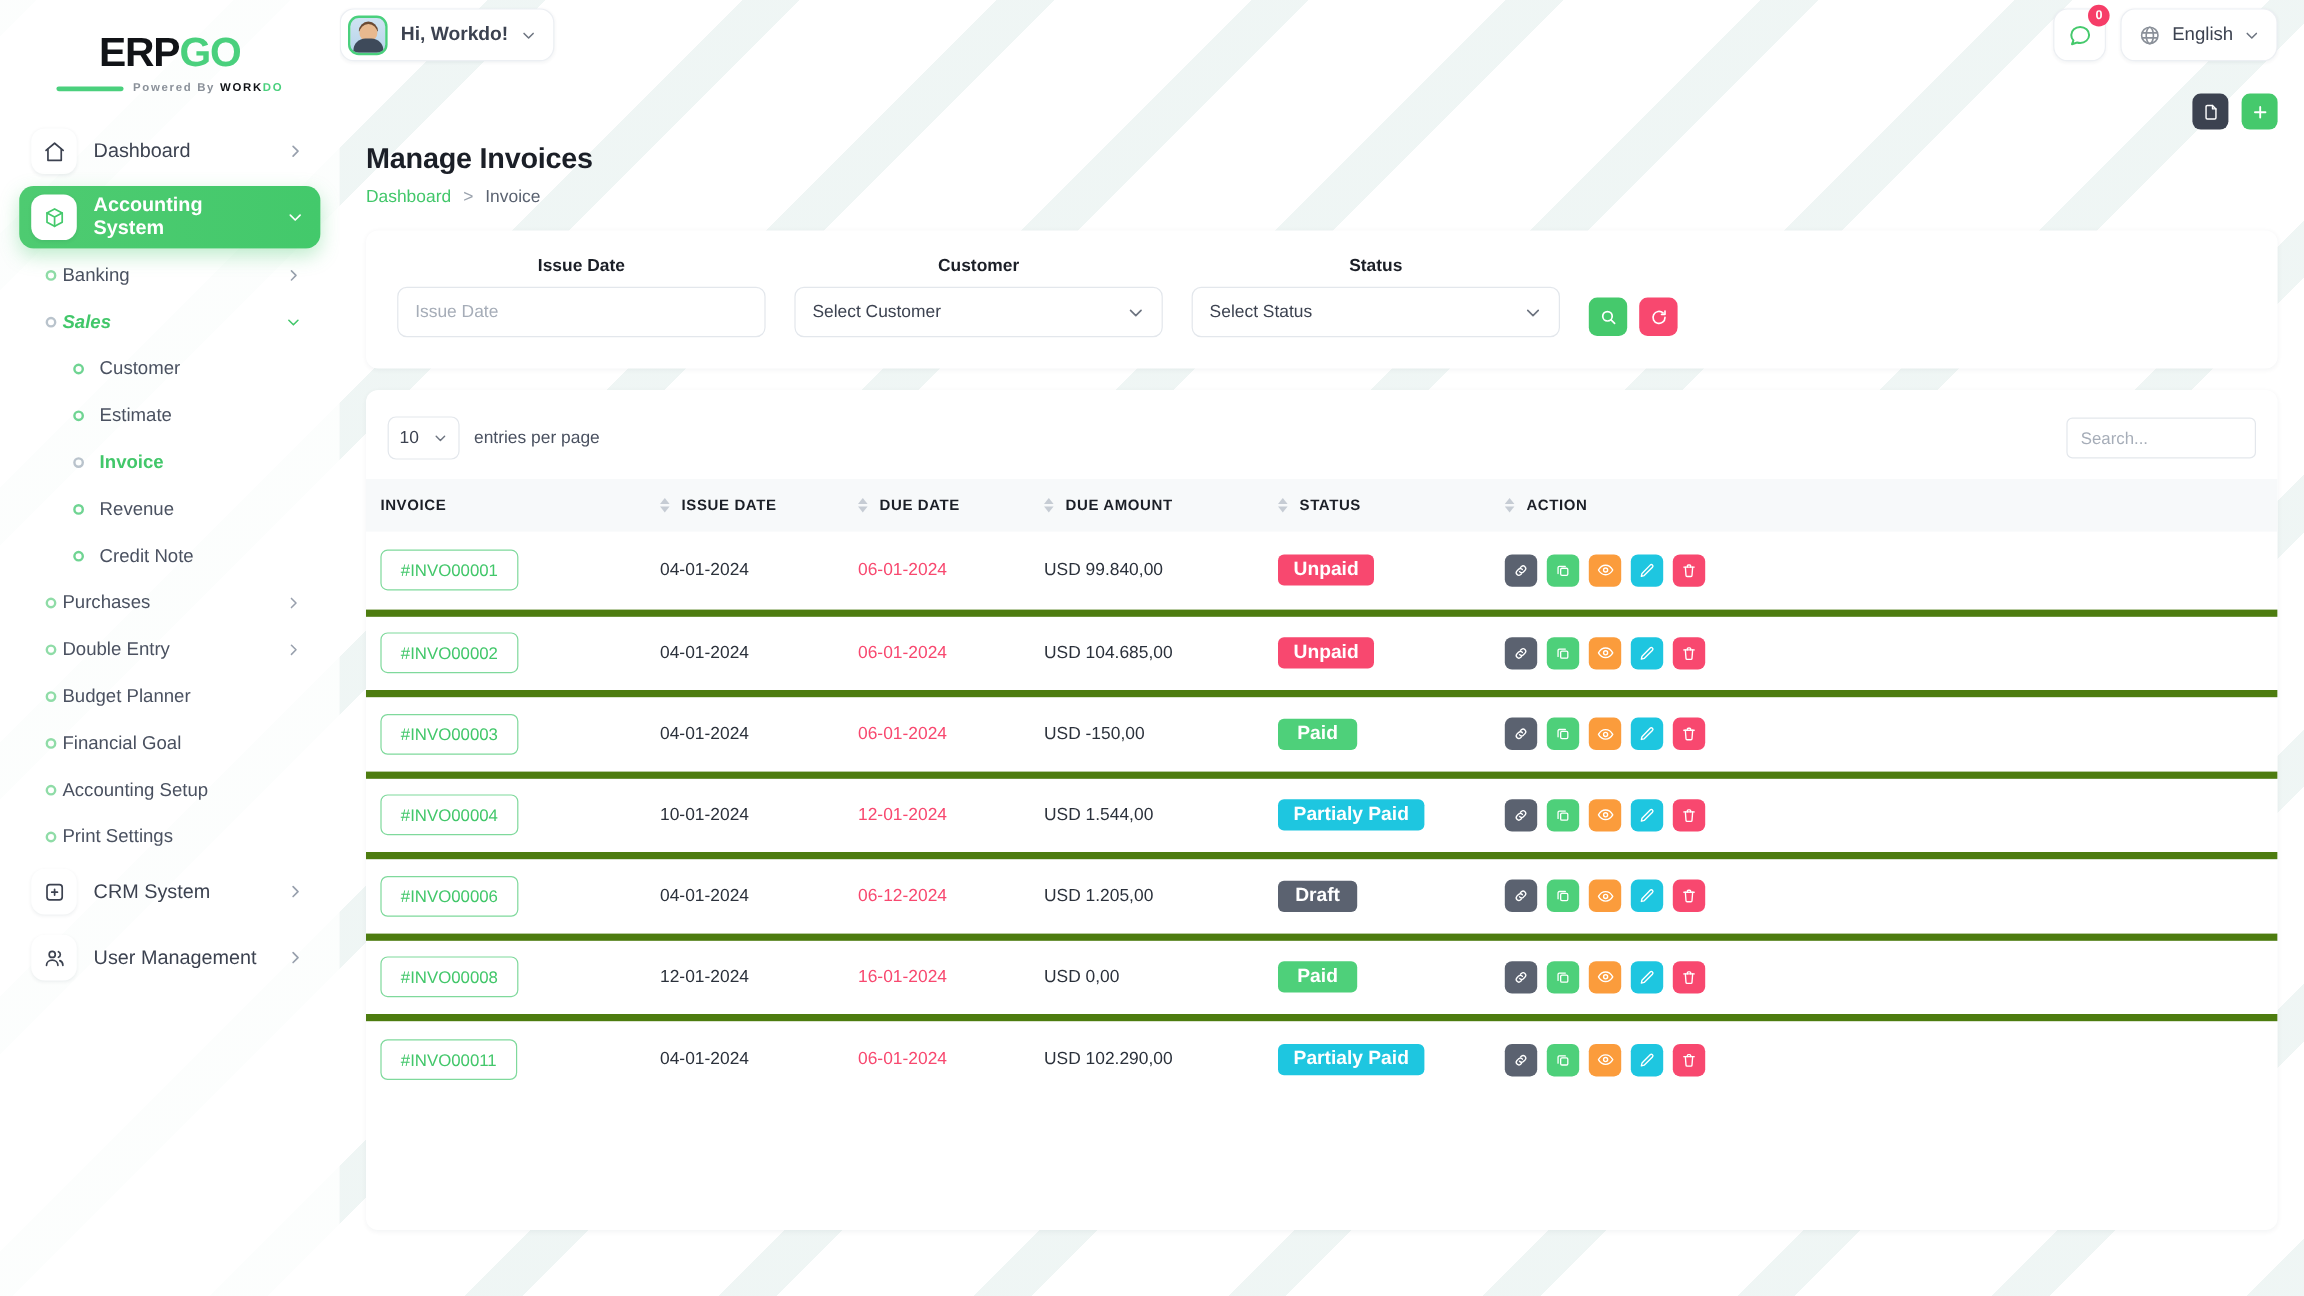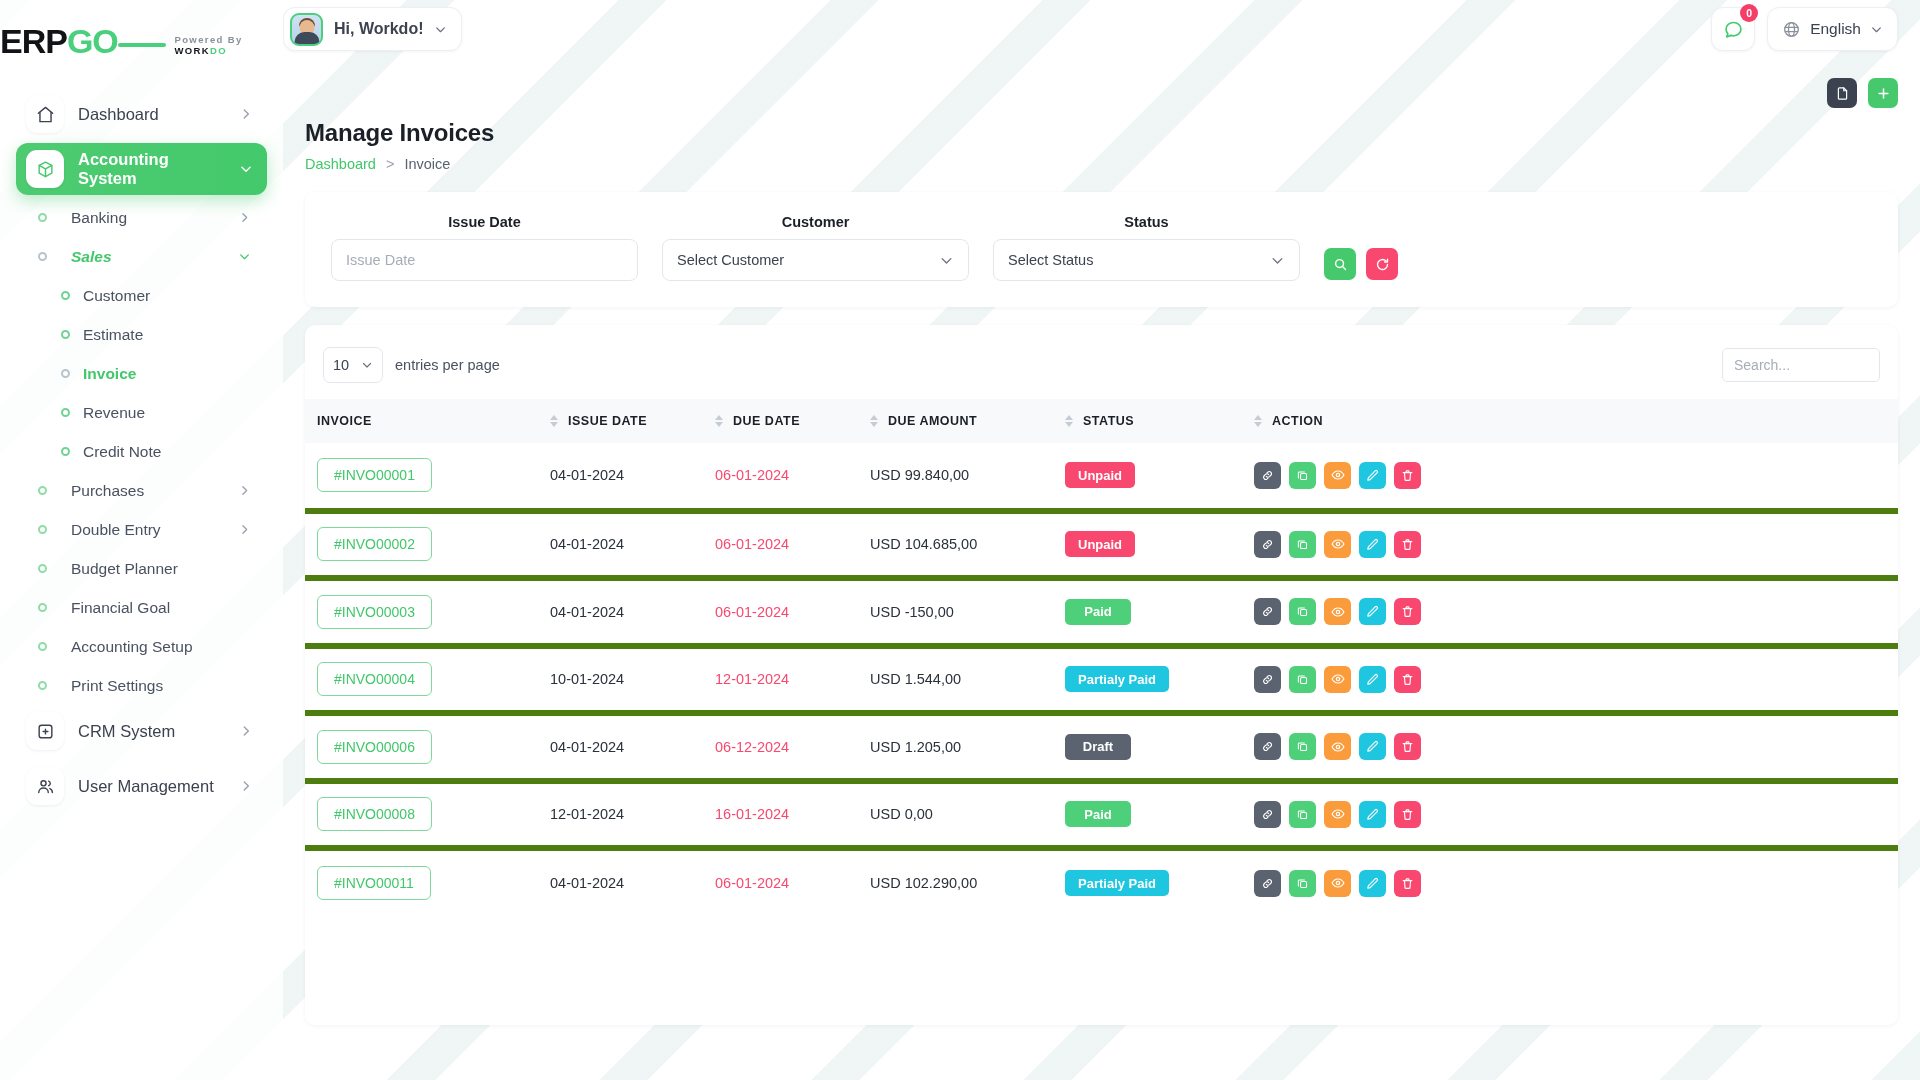--- a/index.html
+++ b/index.html
@@ -20,21 +20,21 @@
   
   #app { display: flex; width: 1920px; height: 1080px; position: relative; }
 
   
   #sidebar {
     width: 283px; height: 1080px; flex: 0 0 283px;
     background: rgba(255,255,255,0.82);
     position: relative; z-index: 5;
     overflow: hidden;
   }
-  .brand { height: 70px; display: flex; align-items: center; justify-content: center; flex-direction: row; padding-top: 12px; }
+  .brand { height: 70px; display: flex; align-items: center; justify-content: center; flex-direction: column; padding-top: 12px; margin-top: 12px; }
   .brand-word { font-size: 34px; font-weight: 800; letter-spacing: -1px; line-height: 1; }
   .brand-word .dark { color: #111317; }
   .brand-word .grn { color: #4ad07d; }
   .brand-sub { display: flex; align-items: center; gap: 8px; margin-top: 7px; }
   .brand-rule { width: 56px; height: 4px; background: #4ad07d; border-radius: 2px; }
   .brand-by { font-size: 9.5px; letter-spacing: 1.4px; color: #8a9099; font-weight: 600; }
   .brand-by b { color: #111317; font-weight: 800; }
   .brand-by i { color: #4ad07d; font-style: normal; font-weight: 800; }
 
   .nav { padding: 18px 16px 0 16px; }
@@ -54,21 +54,21 @@
   .nav-item .lbl { flex: 1; }
   .nav-item .chev { color: #98a0ad; display: flex; align-items: center; }
   .nav-item.active {
     background: linear-gradient(90deg,#4ecb71 0%,#43c96b 100%);
     color: #ffffff; font-weight: 700;
     box-shadow: 0 6px 16px rgba(70,200,110,0.35);
   }
   .nav-item.active .chev { color: #ffffff; }
 
   .sub-item {
-    display: flex; align-items: center; gap: 24px;
+    display: flex; align-items: center; gap: 5px;
     height: 39px; padding-left: 22px; cursor: pointer;
     color: #4a5160; font-size: 15.5px;
   }
   .sub-item .dot {
     width: 9px; height: 9px; flex: 0 0 9px; border-radius: 50%;
     border: 2px solid #8fdca7; background: transparent;
   }
   .sub-item .lbl { flex: 1; }
   .sub-item .chev { color: #98a0ad; padding-right: 16px; display: flex; align-items: center; }
   .sub-item.sel { color: #42c76a; font-weight: 700; font-style: italic; }
@@ -209,21 +209,21 @@
 
   .inv-pill {
     display: inline-flex; align-items: center; justify-content: center;
     height: 34px; padding: 0 16px; border: 1px solid #7fd99c; border-radius: 6px;
     color: #42c76a; font-size: 14px; cursor: pointer; background: #fff;
   }
   .due-date { color: #f8486f; }
   .status-pill {
     display: inline-flex; align-items: center; justify-content: center;
     height: 26px; min-width: 66px; padding: 0 13px; border-radius: 5px;
-    color: #fff; font-size: 13px; font-weight: 600; white-space: nowrap;
+    color: #fff; font-size: 16px; font-weight: 600; white-space: nowrap;
   }
   .acts { display: flex; gap: 8px; }
   .act {
     width: 27px; height: 27px; border-radius: 6px;
     display: flex; align-items: center; justify-content: center;
     color: #fff; cursor: pointer;
   }
 
   
   .c-inv { width: 245px; padding-left: 12px !important; }

